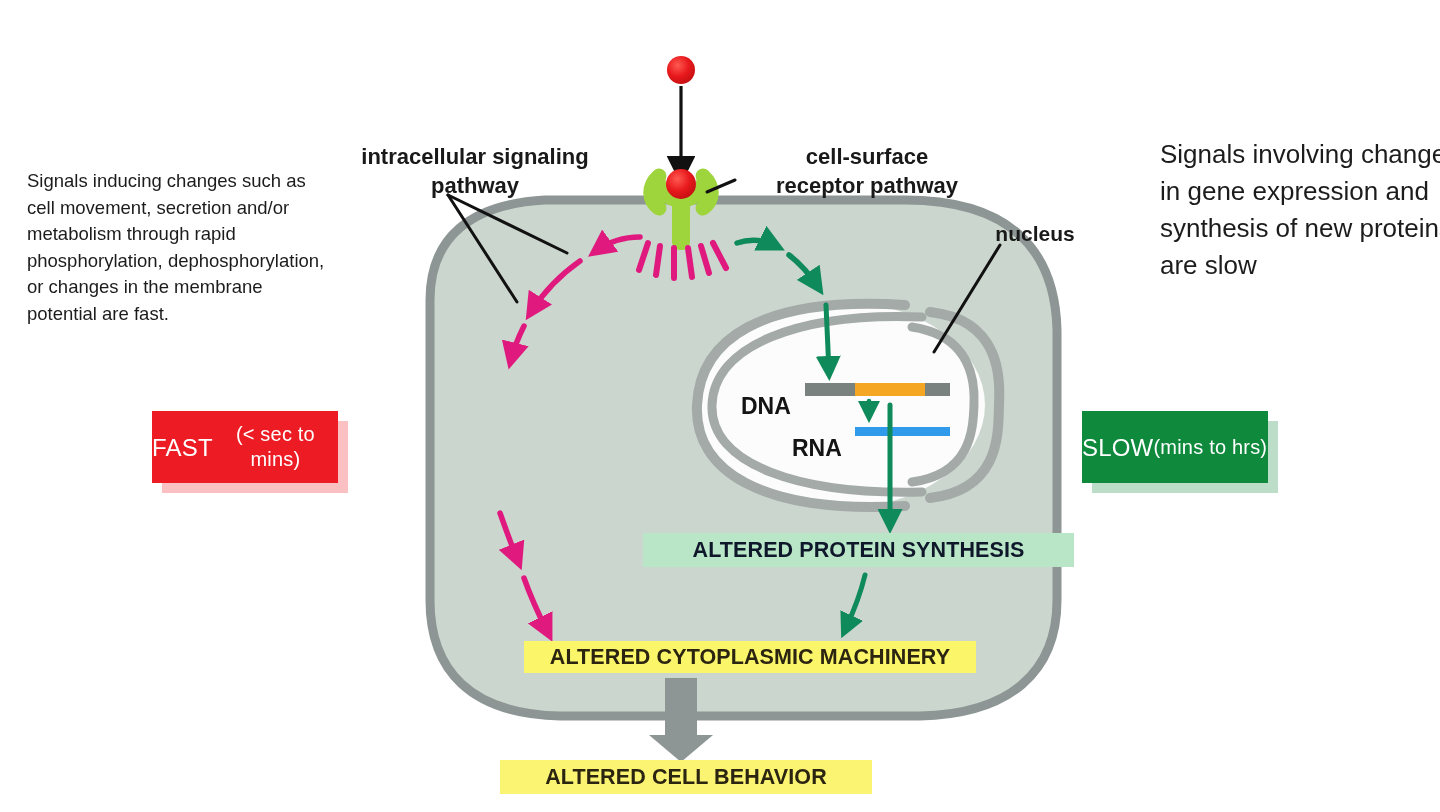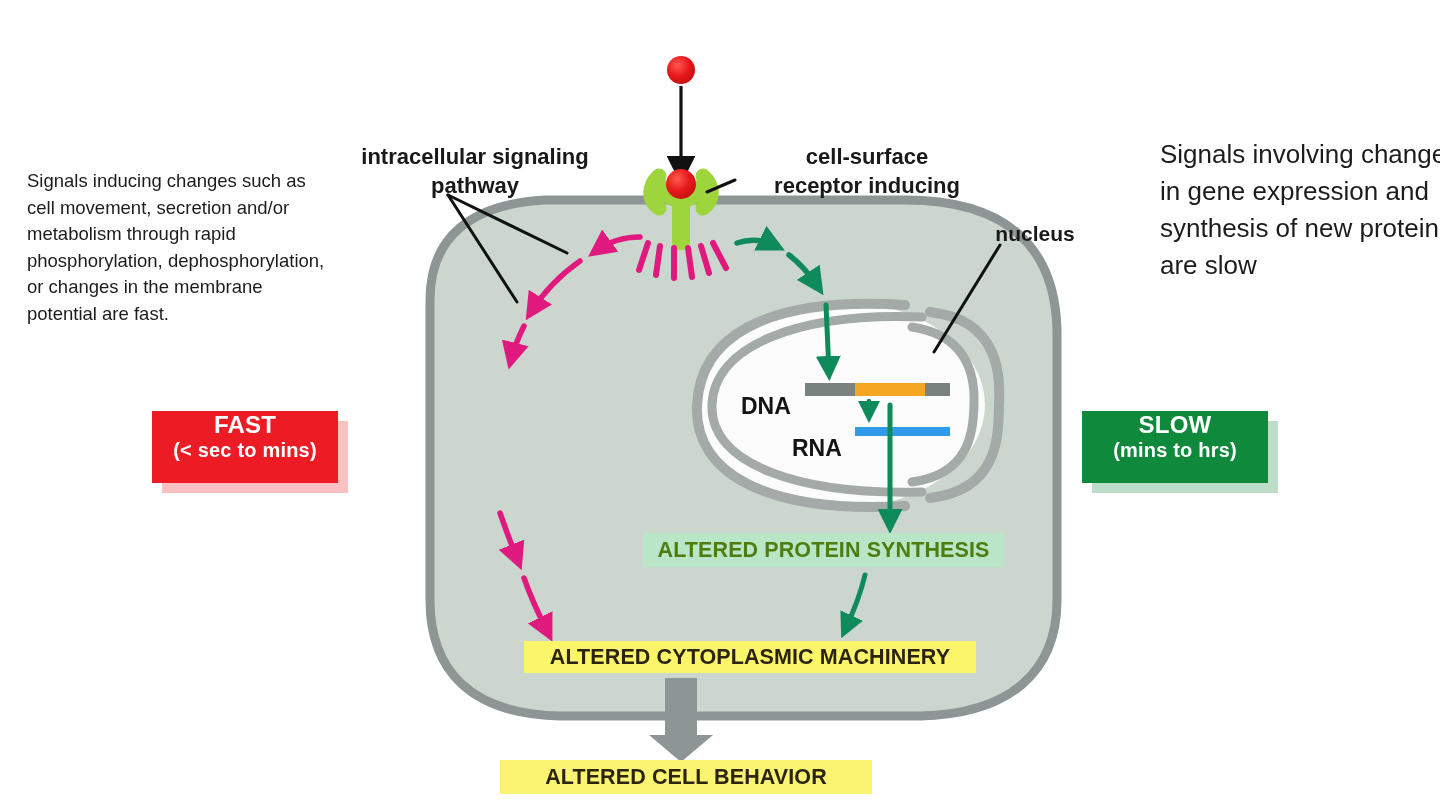--- a/index.html
+++ b/index.html
@@ -84,26 +84,26 @@
     top: 221px;
     width: 150px;
     font-size: 21px;
     line-height: 26px;
   }
 
   
   .badge {
     position: absolute;
     font-family: "Liberation Sans", sans-serif;
-    font-weight: 700;
+    font-weight: 400;
     color: #ffffff;
     text-align: center;
     white-space: pre-line;
     display: flex;
-    flex-direction: column;
+    flex-direction: row;
     align-items: center;
     justify-content: flex-start;
     letter-spacing: .2px;
   }
   .badge .big { font-size: 24px; line-height: 27px; }
   .badge .small { font-size: 20px; line-height: 25px; }
 
   #badge-fast {
     left: 152px;
     top: 411px;
@@ -139,24 +139,24 @@
     height: 130px;
     background: #f9a0a0;
     color: #4d1414;
     font-size: 23px;
     line-height: 30px;
     letter-spacing: .4px;
   }
   #box-protein-synthesis {
     left: 643px;
     top: 533px;
-    width: 361px;
+    width: 431px;
     height: 34px;
     background: #b9e6c6;
-    color: #4d7c0f;
+    color: #0f172a;
     font-size: 21.5px;
     letter-spacing: .1px;
   }
   #box-cytoplasmic {
     left: 500px;
     top: 641px;
     width: 452px;
     height: 32px;
     background: #fbf56a;
     color: #2b2410;
@@ -321,21 +321,21 @@
 
       <path d="M1000,245 L934,352"></path>
     </g>
   </svg>
 
 
   <div class="callout" id="label-pathway">intracellular signaling
 pathway</div>
 
   <div class="callout" id="label-receptor">cell-surface
-receptor inducing</div>
+receptor pathway</div>
 
   <div class="callout" id="label-nucleus">nucleus</div>
 
   <div class="nuc-label" id="label-dna">DNA</div>
 
   <div class="nuc-label" id="label-rna">RNA</div>
 
   <div class="side-note" id="note-fast">Signals inducing  changes such as cell movement, secretion and/or metabolism through rapid phosphorylation, dephosphorylation, or changes in the membrane potential are fast.</div>
 
   <div class="side-note" id="note-slow">Signals involving changes in gene expression and synthesis of new proteins are slow</div>

